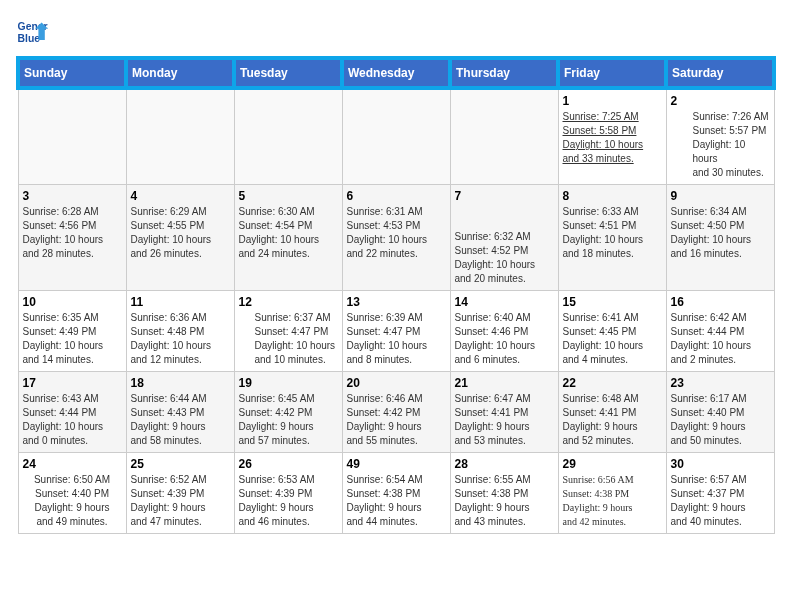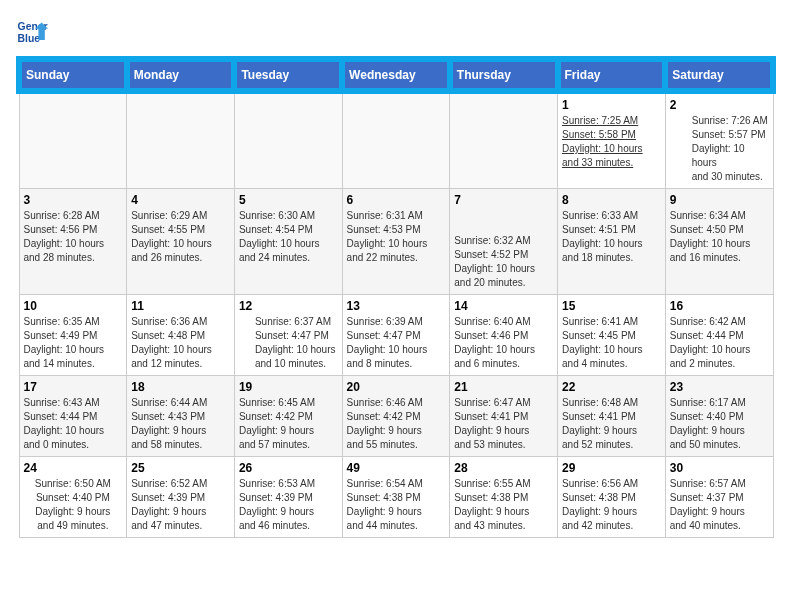--- a/index.html
+++ b/index.html
@@ -42,21 +42,21 @@
       border-collapse: collapse;
       font-size: 11px;
     }
     thead tr th {
       background-color: #3a6cc8;
       color: #fff;
       padding: 6px 4px;
       text-align: left;
       font-size: 12px;
       font-weight: bold;
-      border: 6px solid #0ea5e9;
+      border: 4px solid #0ea5e9;
       margin-top: 26px;
     }
     tbody tr td {
       border: 1px solid #ccc;
       vertical-align: top;
       padding: 4px;
       height: 80px;
       width: calc(100% / 7);
     }
     tbody tr:nth-child(even) td {
@@ -315,21 +315,21 @@
         </td>
         <td>
           <span class="day-number">28</span>
           <div class="day-info" style="white-space: pre-line;">Sunrise: 6:55 AM
 Sunset: 4:38 PM
 Daylight: 9 hours
 and 43 minutes.</div>
         </td>
         <td>
           <span class="day-number">29</span>
-          <div class="day-info" style="white-space: pre-line;">Sunrise: 6:56 AM
+          <div class="day-info" style="white-space: pre-line; font-family: Liberation Serif, serif;">Sunrise: 6:56 AM
 Sunset: 4:38 PM
 Daylight: 9 hours
 and 42 minutes.</div>
         </td>
         <td>
           <span class="day-number">30</span>
           <div class="day-info" style="white-space: pre-line;">Sunrise: 6:57 AM
 Sunset: 4:37 PM
 Daylight: 9 hours
 and 40 minutes.</div>

